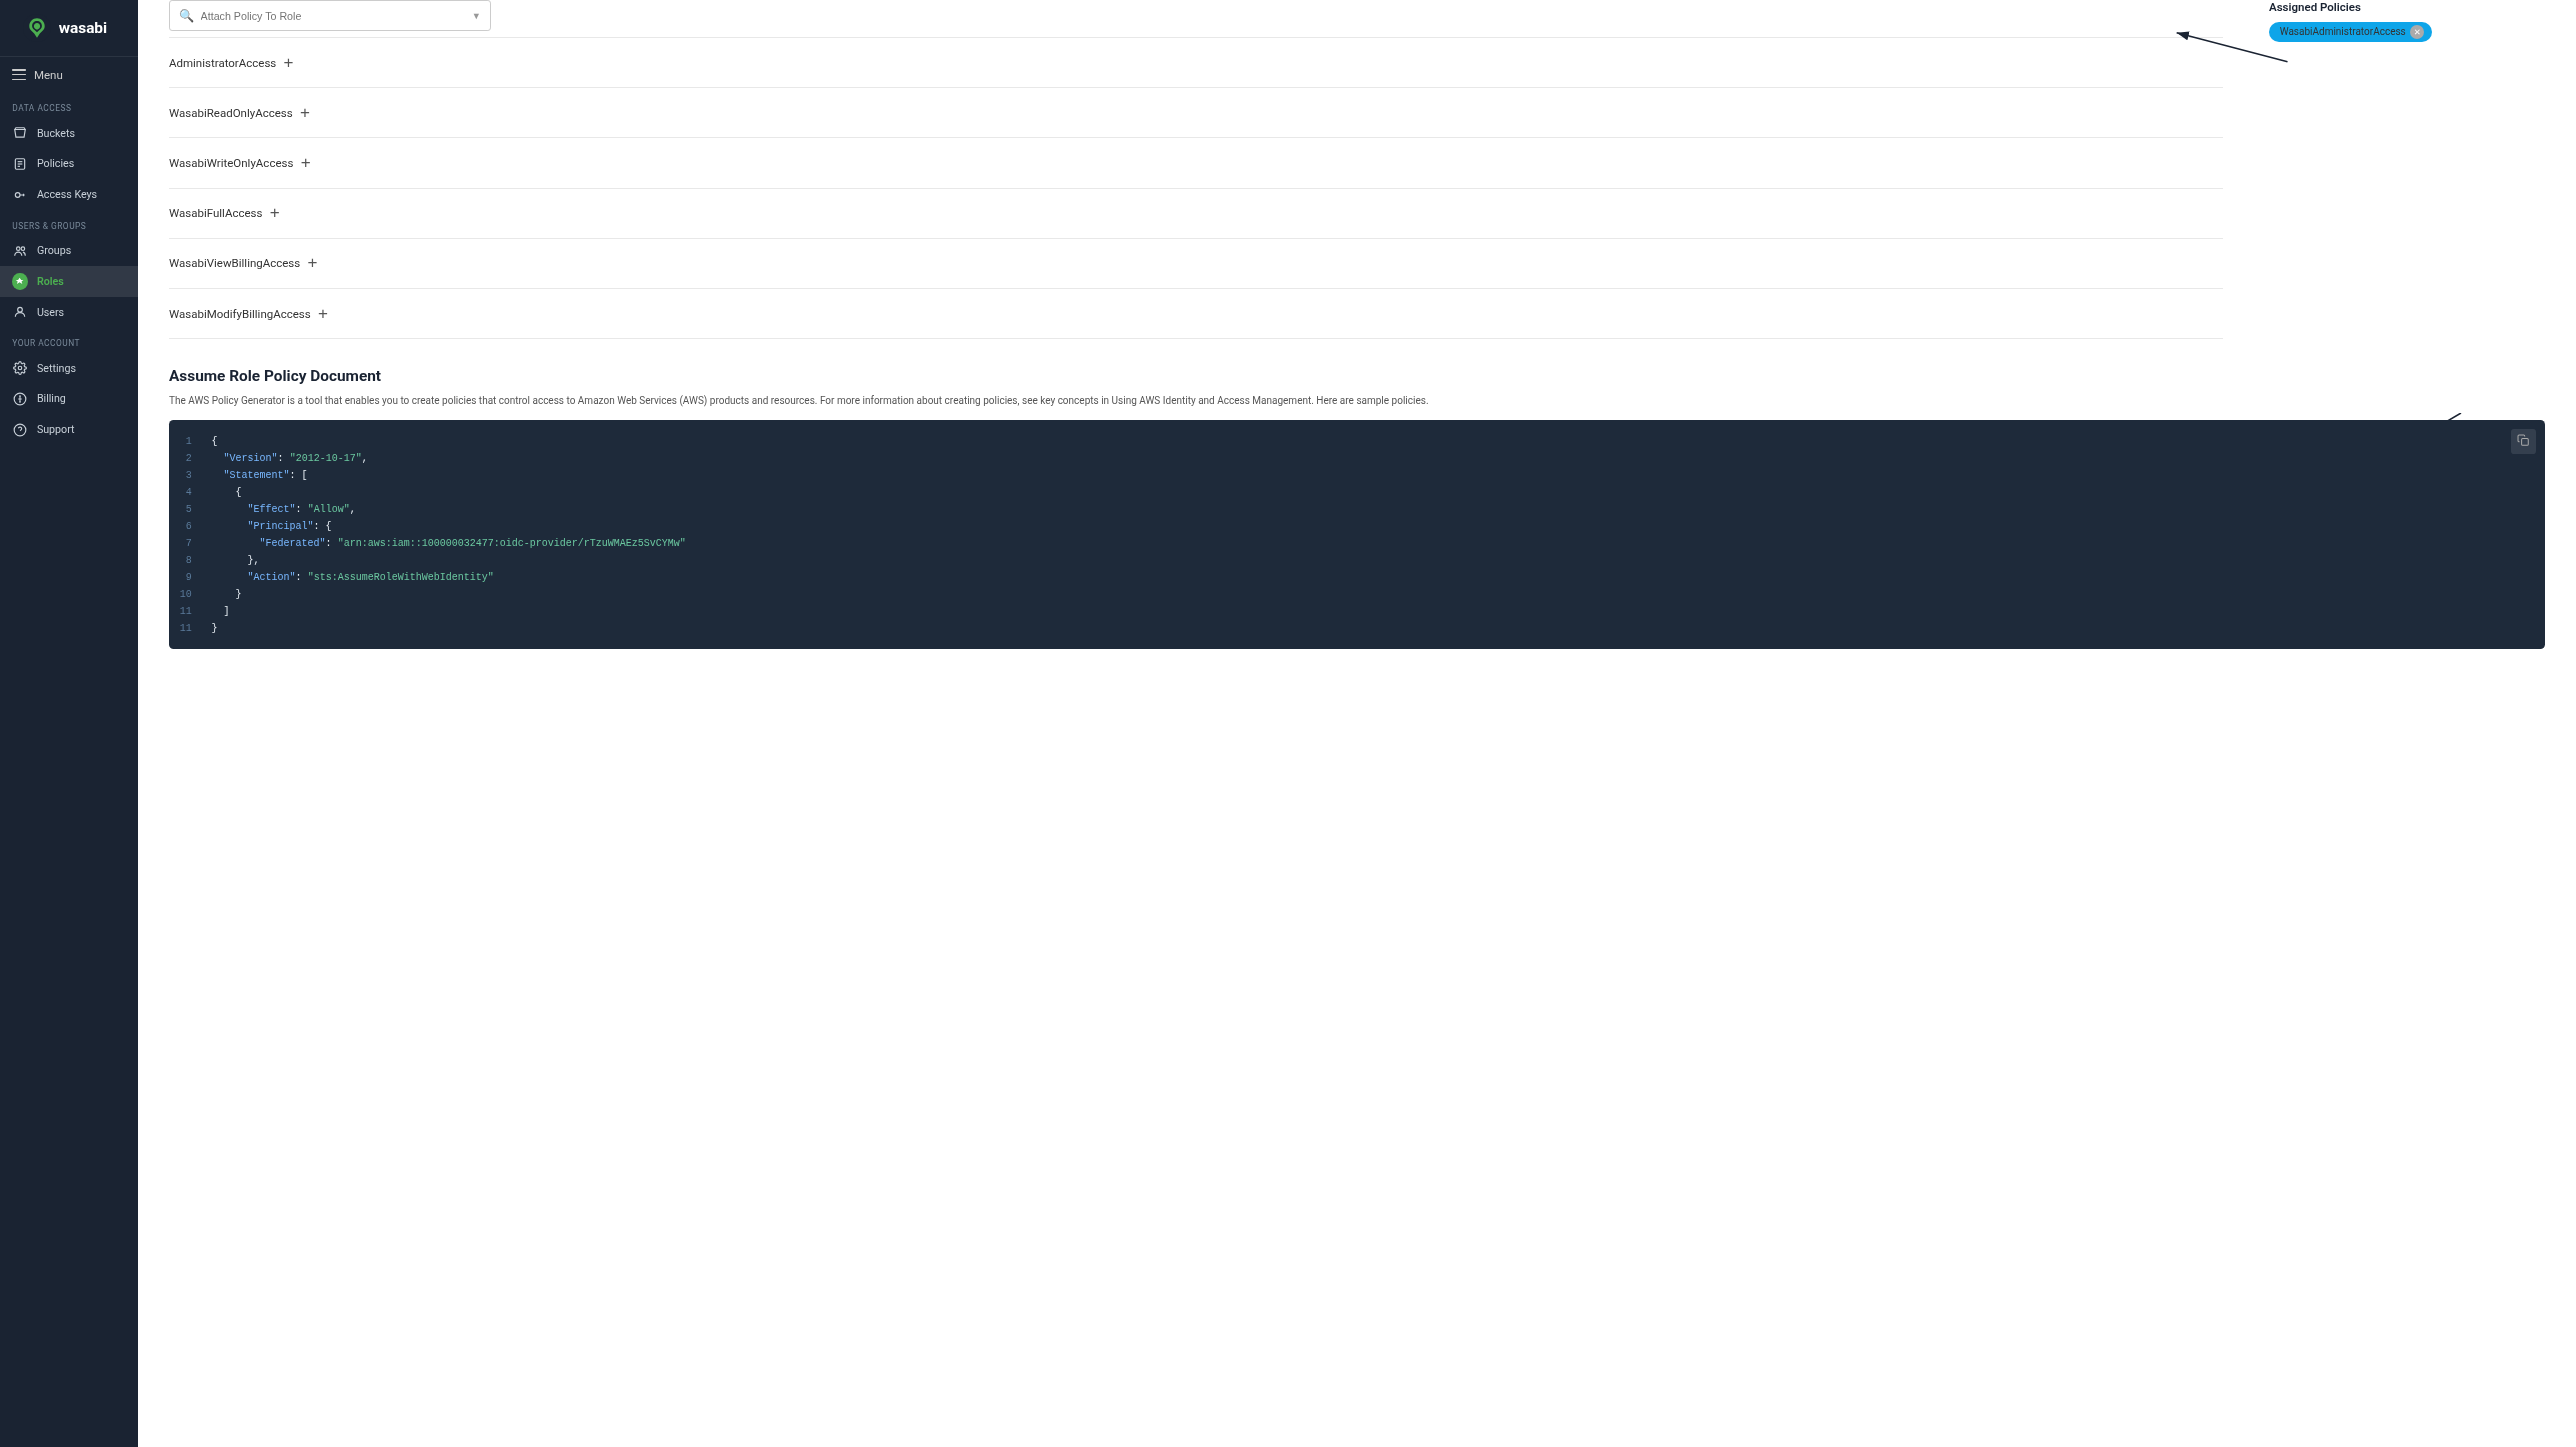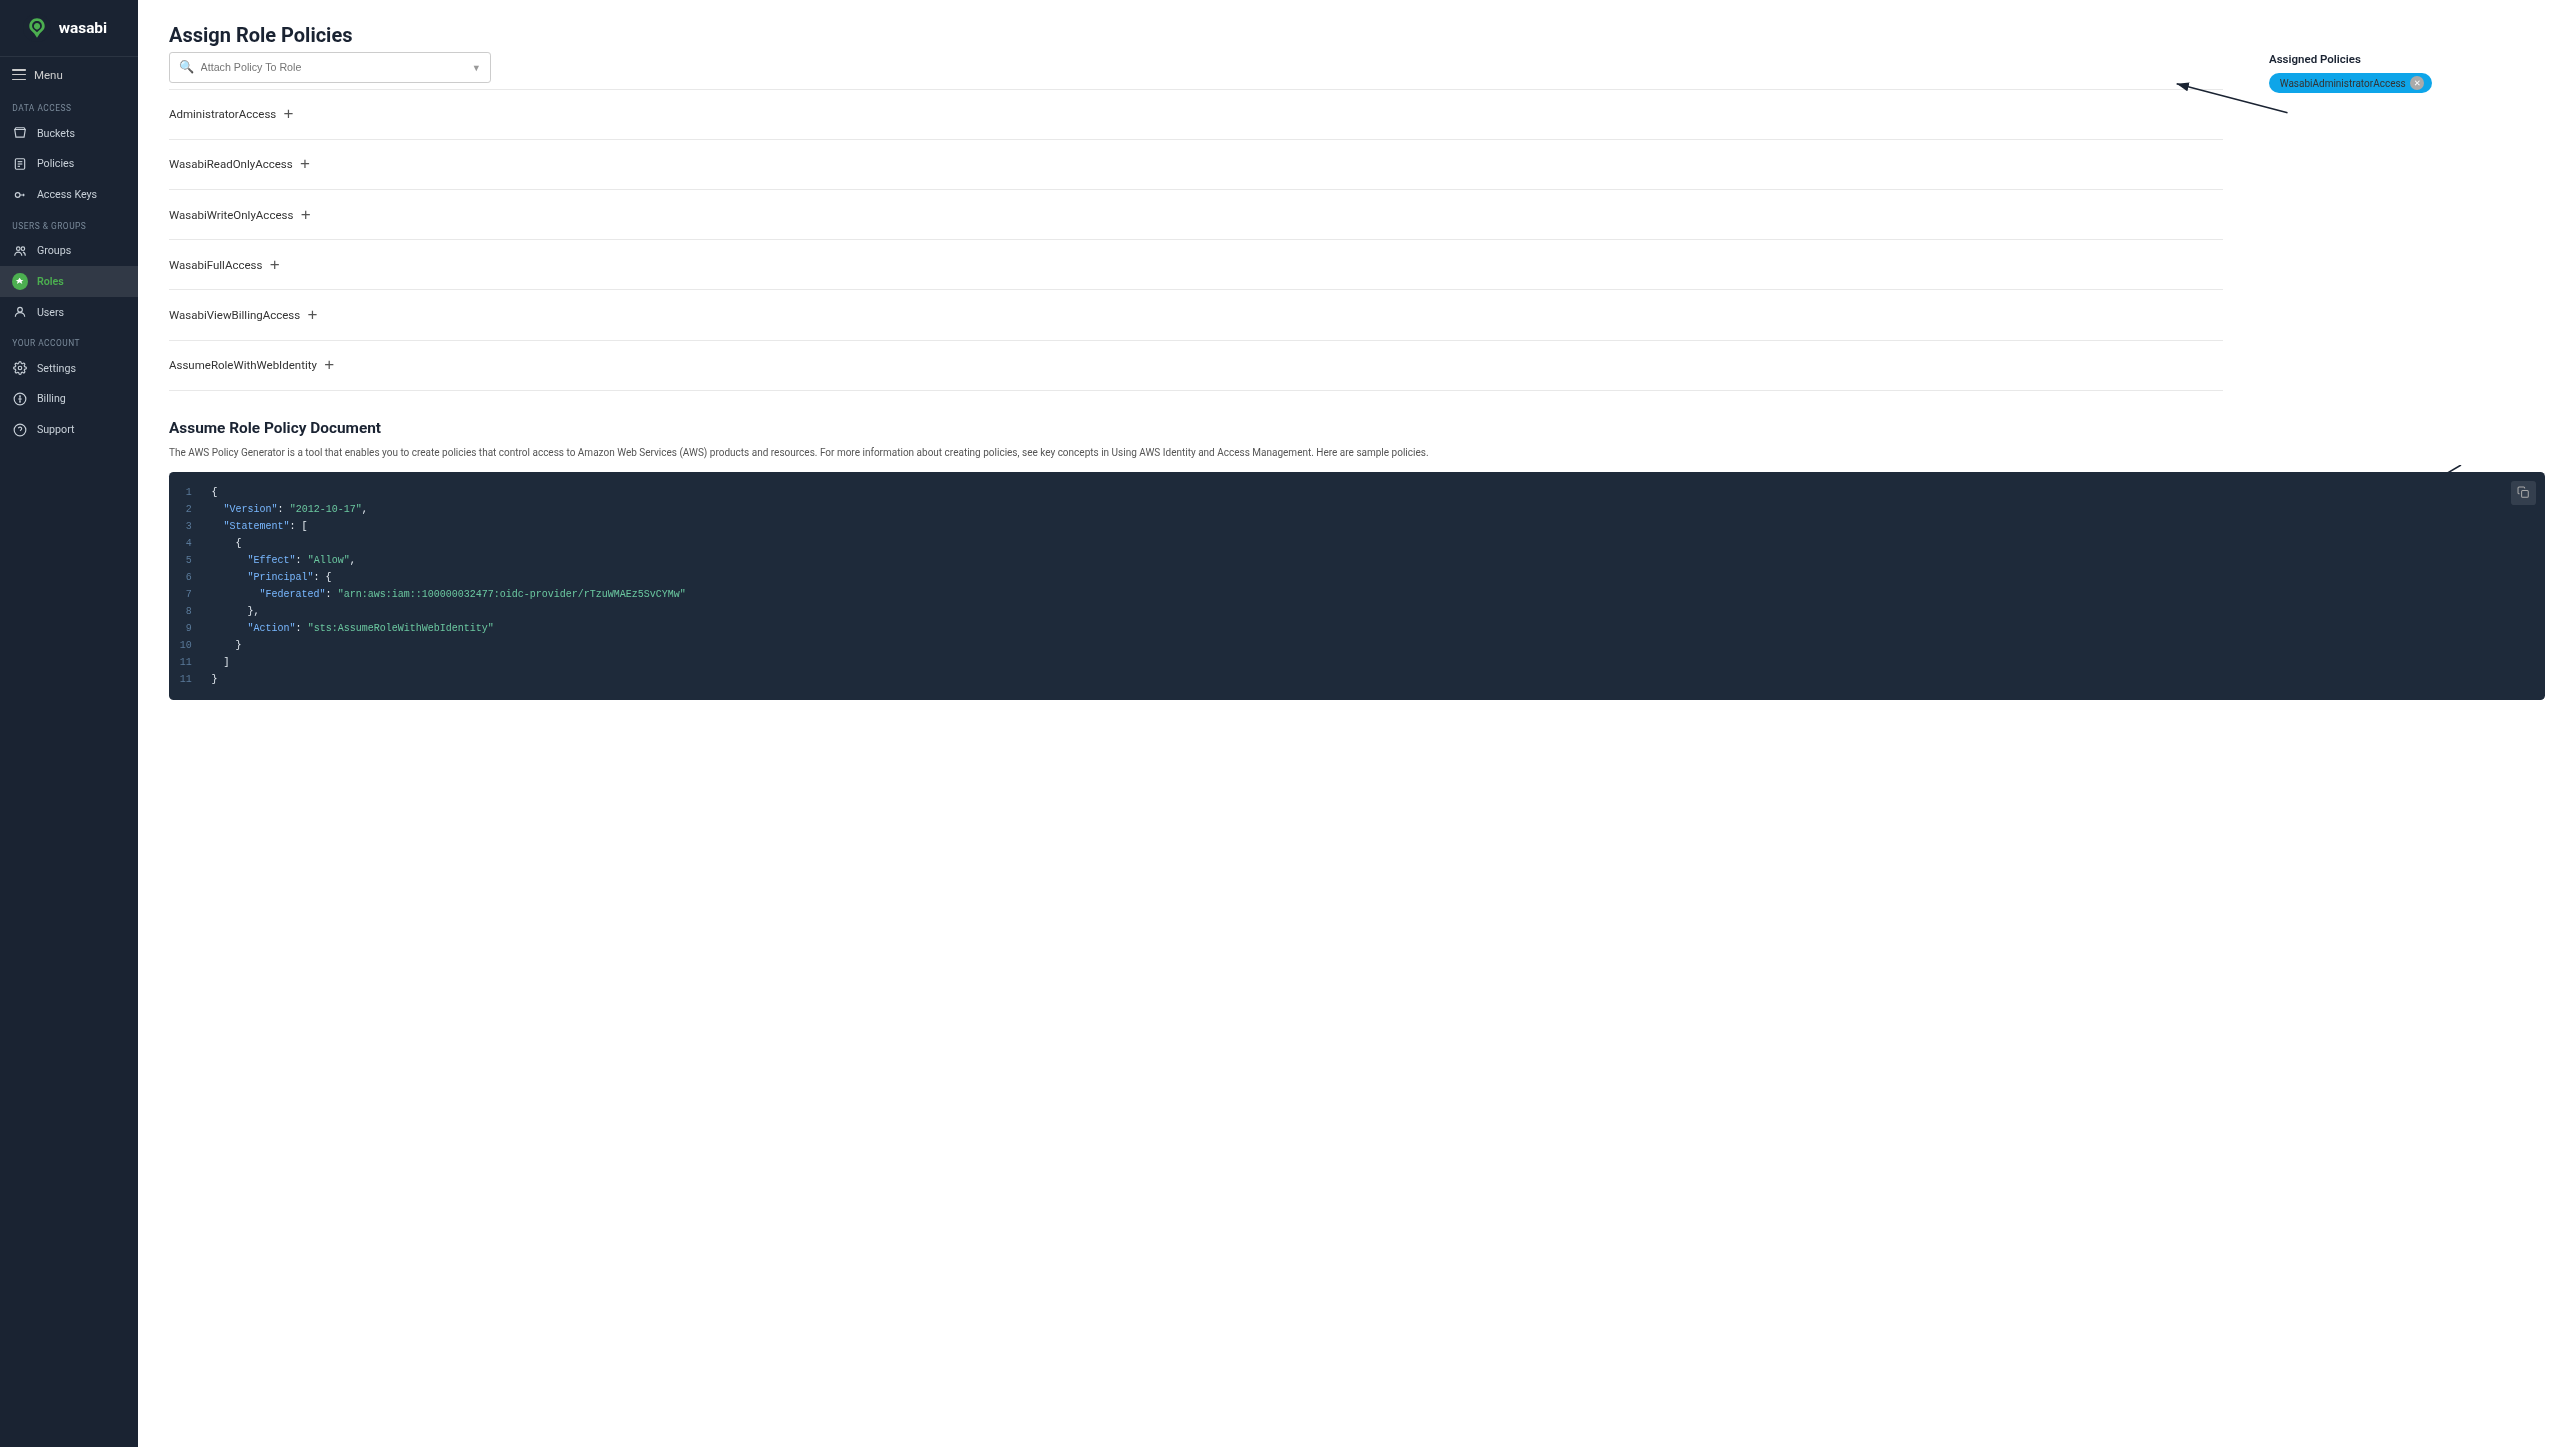--- a/index.html
+++ b/index.html
@@ -391,21 +391,20 @@
           <path d="M9.09 9a3 3 0 0 1 5.83 1c0 2-3 3-3 3"></path>
           <line x1="12" y1="17" x2="12.01" y2="17"></line>
       </svg>
     </span>
     <span>Support</span>
   </div>
 </nav>
 
 <main class="main-content">
 
-  <h1 class="page-heading">Assign Role Policies</h1>
 
   <div class="content-relative">
 
     <div style="display:flex; align-items:flex-start; gap: 46px; position:relative;">
 
       <div style="flex:1;">
         <div class="attach-policy-input-wrap">
           <span class="search-icon-small">🔍</span>
           <input type="text" placeholder="Attach Policy To Role" style="">
           <span class="dropdown-arrow">▼</span>
@@ -426,21 +425,21 @@
           </div>
           <div class="policy-list-item">
             <span>WasabiFullAccess</span>
             <button class="plus-btn">+</button>
           </div>
           <div class="policy-list-item">
             <span>WasabiViewBillingAccess</span>
             <button class="plus-btn">+</button>
           </div>
           <div class="policy-list-item">
-            <span>AssumeRoleWithWebIdentity</span>
+            <span>WasabiModifyBillingAccess</span>
             <button class="plus-btn">+</button>
           </div>
         </div>
       </div>
 
       <div style="width:276px; padding-top:0; position:relative;">
         <div style="margin-bottom:7.7px;">
           <p class="assigned-policies-label">Assigned Policies</p>
           <div style="position:relative; display:inline-block;">
             <div class="policy-tag">

